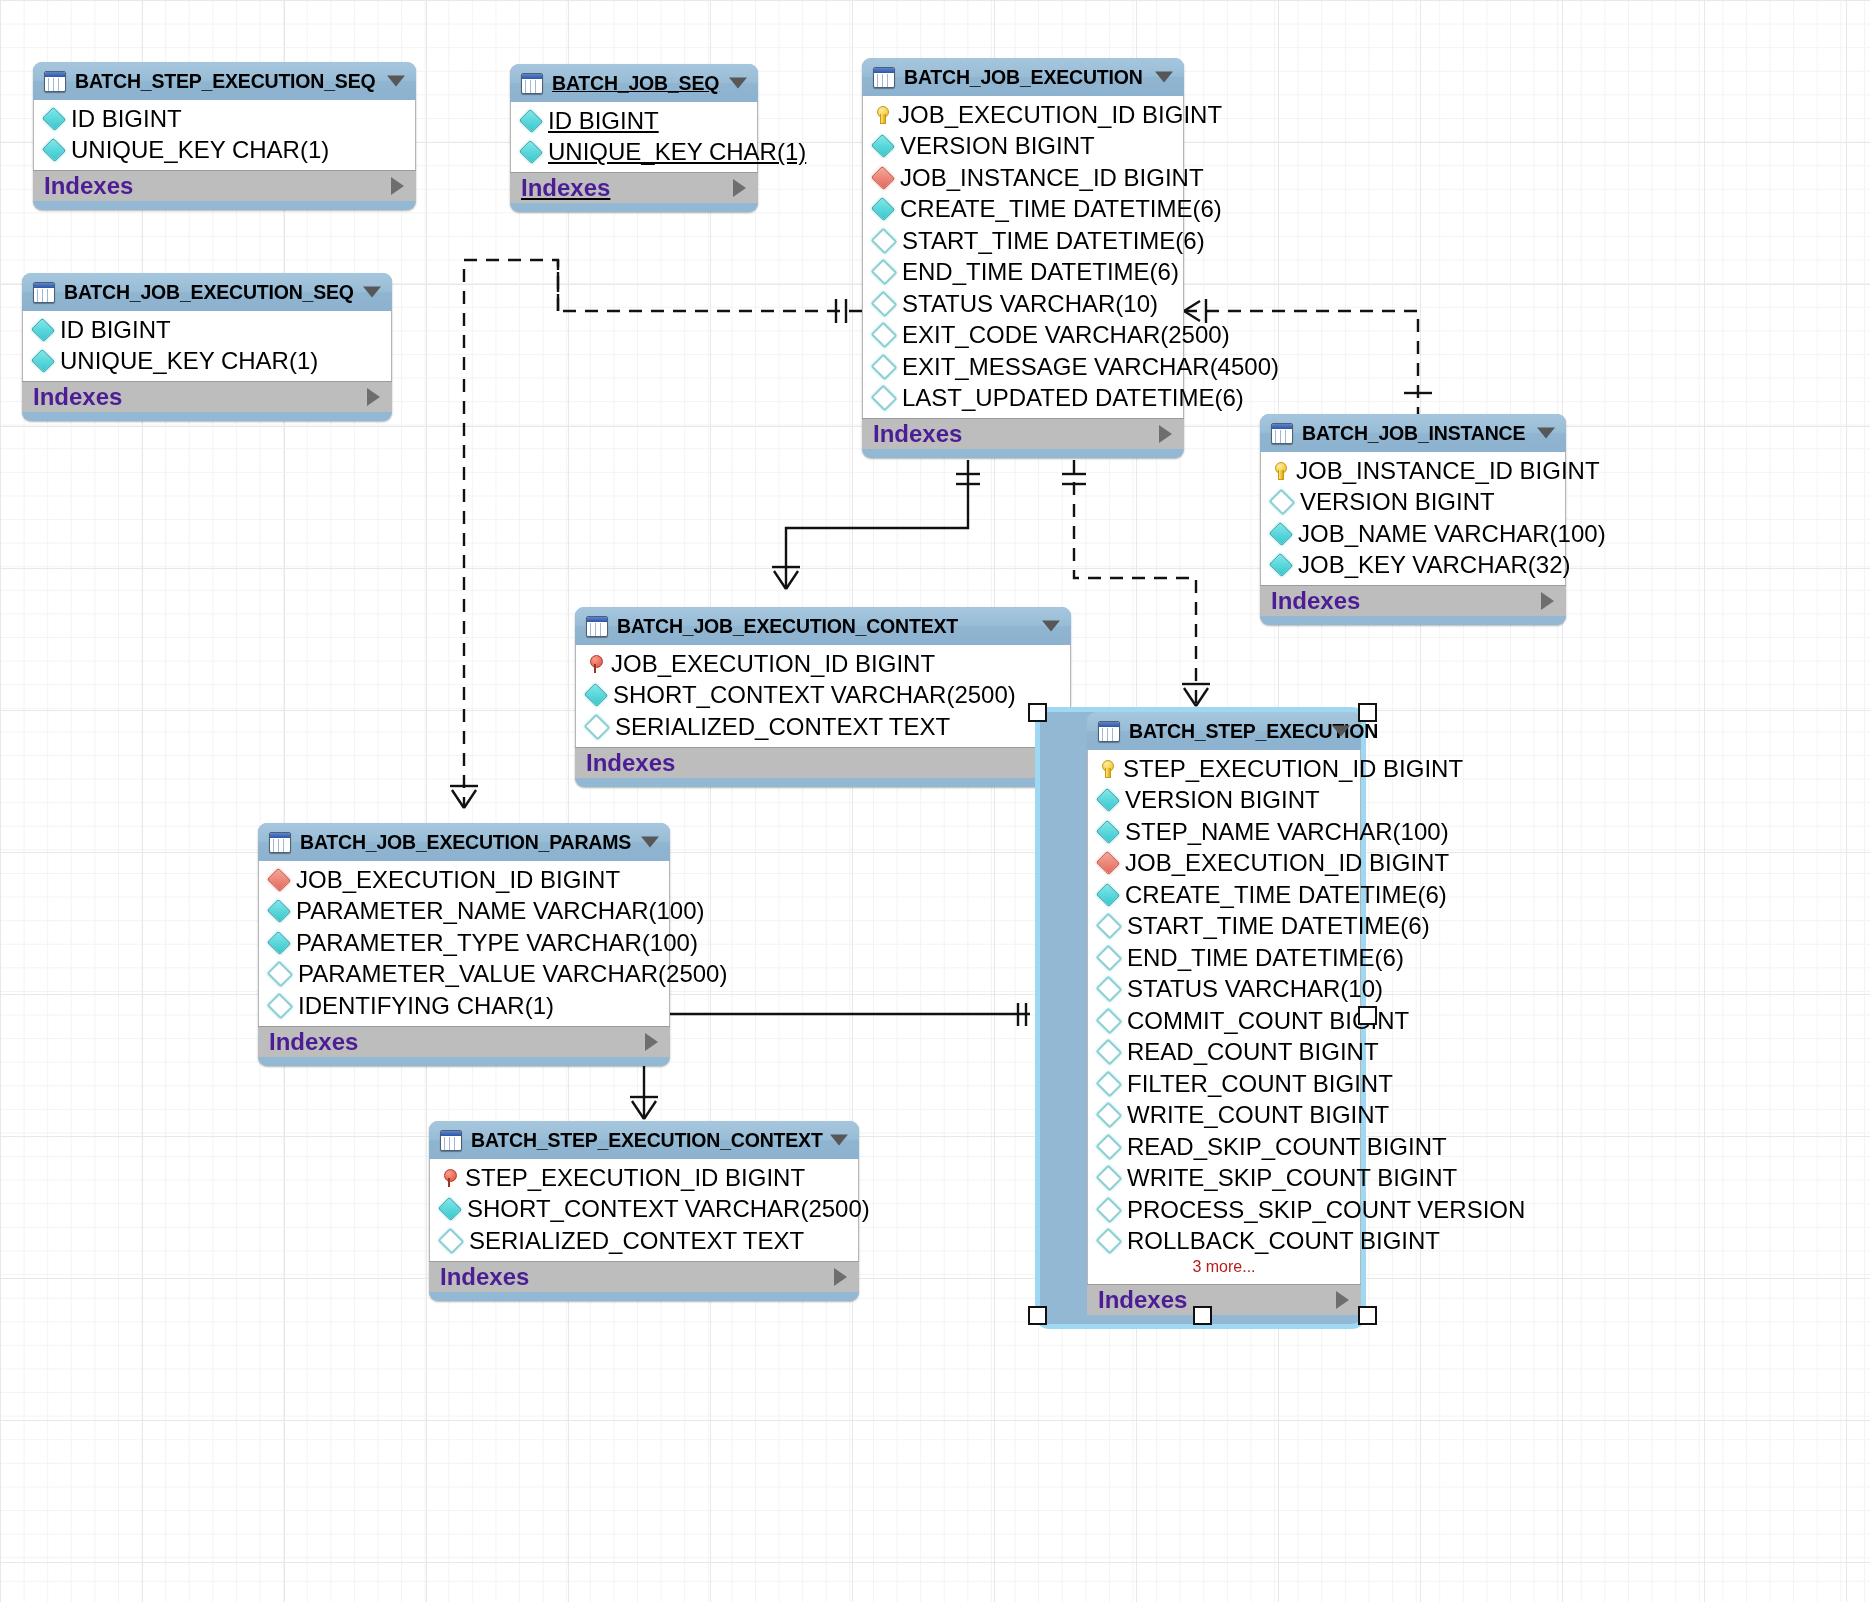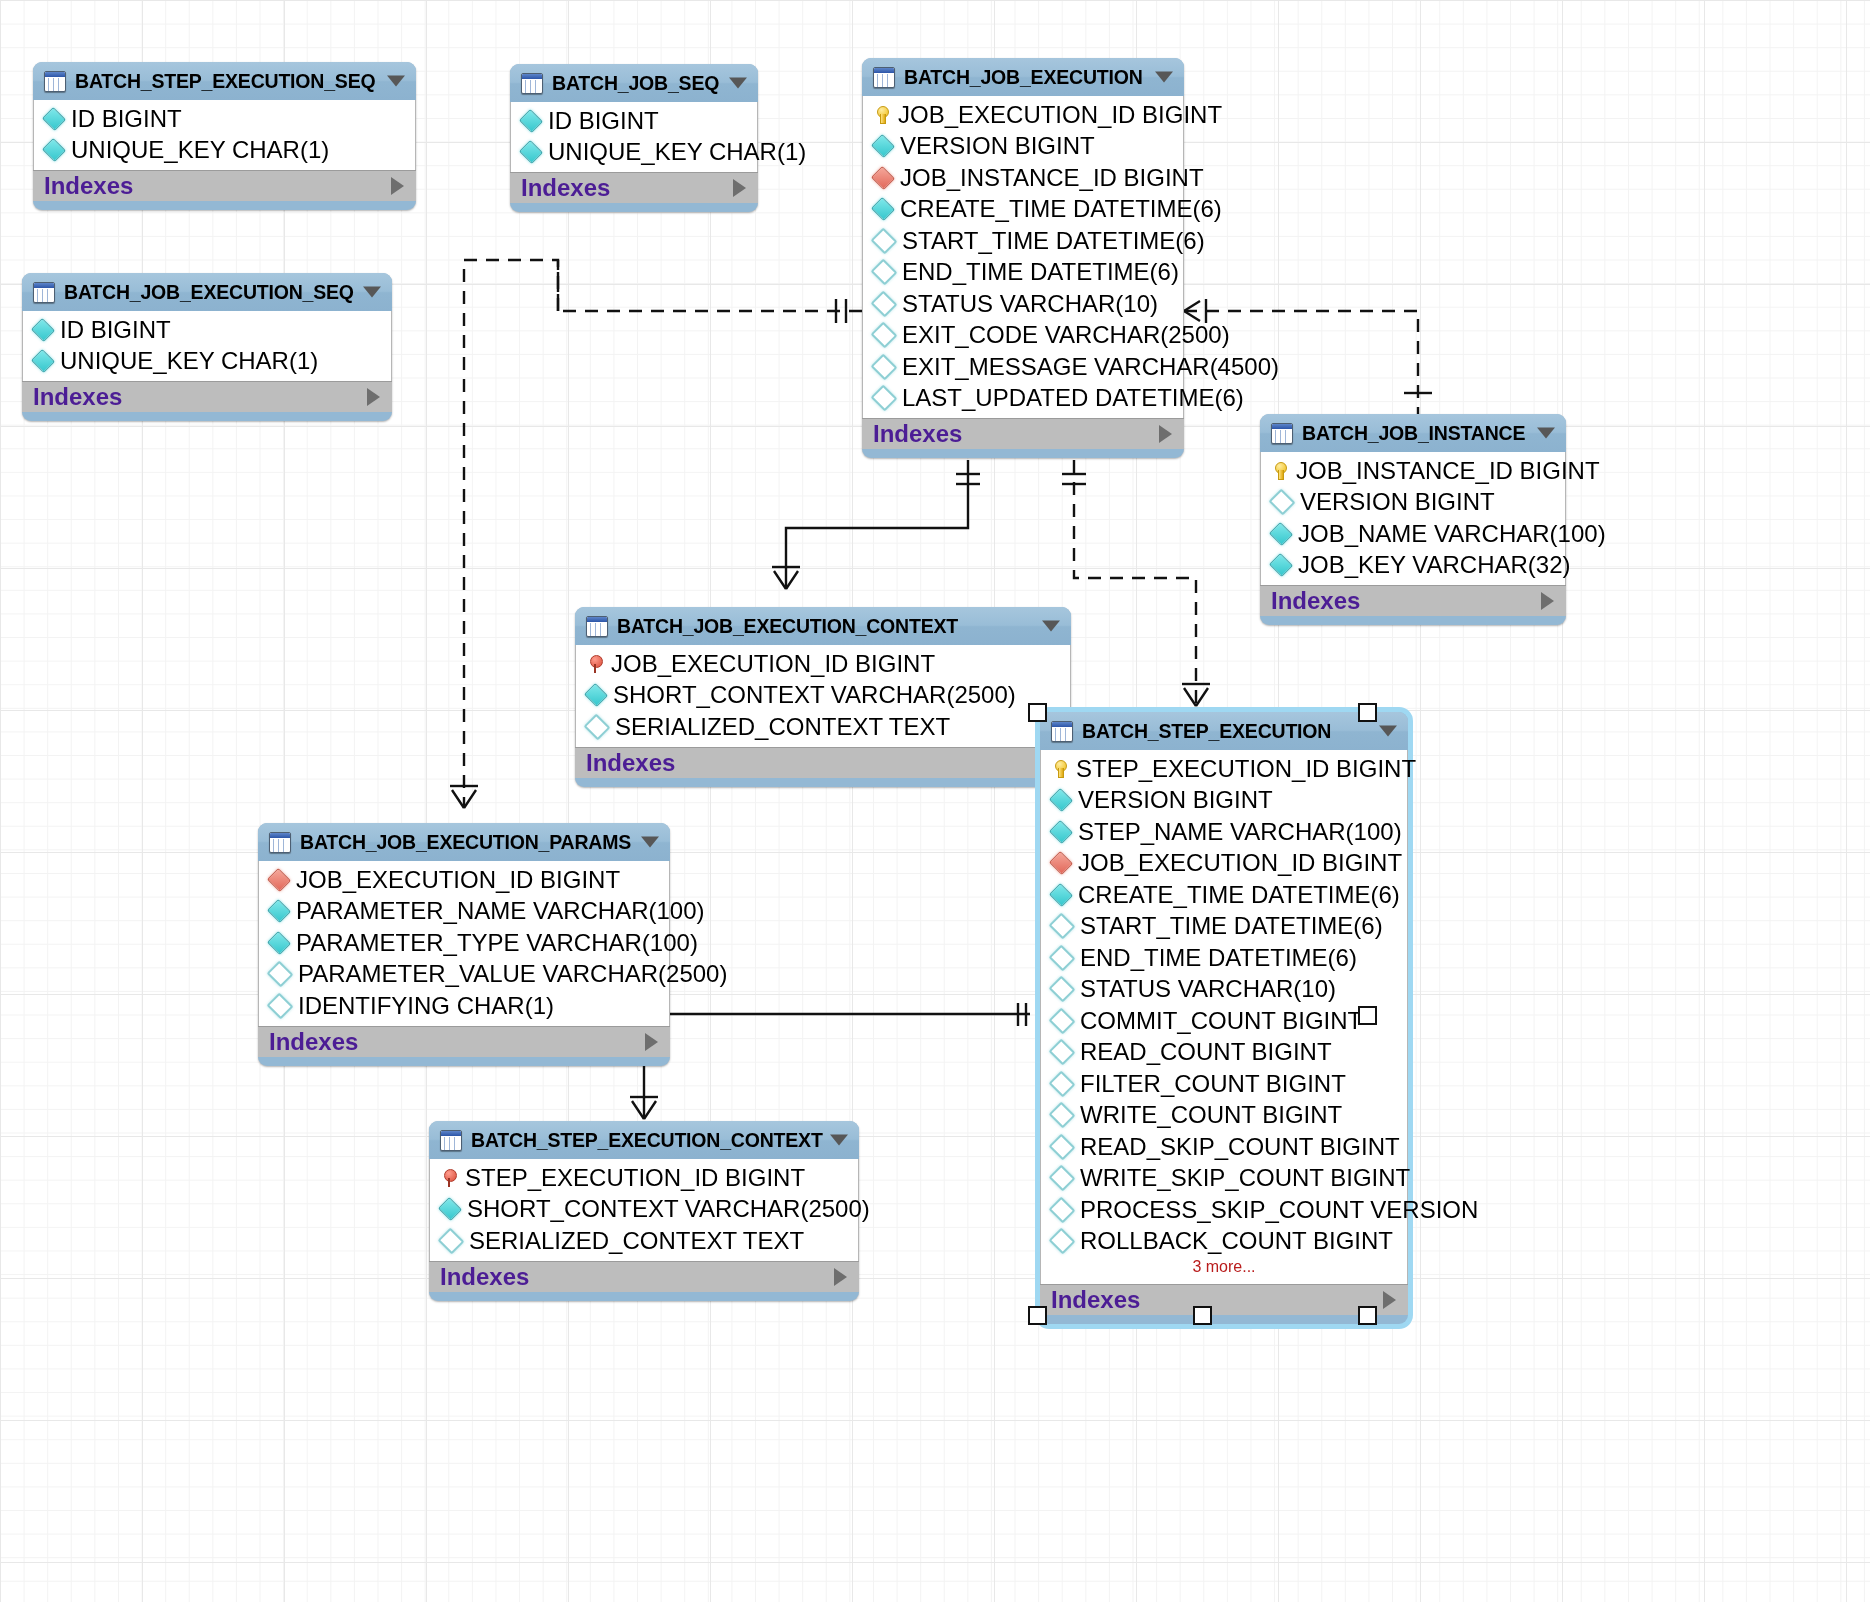--- a/index.html
+++ b/index.html
@@ -231,21 +231,21 @@
           <div class="col">
             <span class="g dia nn"></span>
             <span class="cname">UNIQUE_KEY CHAR(1)</span>
           </div>
         </div>
         <div class="idxbar">
           <span class="ilabel">Indexes</span>
           <span class="caret-rt"></span>
         </div>
       </div>
-      <div class="tbl" style="left: 510px; top: 64px; width: 248px;">
+      <div class="tbl" style="left: 510px; top: 64px; width: 248px; text-decoration: underline;">
         <div class="hdr">
           <span class="tbl-icon"></span>
           <span class="tname">BATCH_JOB_SEQ</span>
           <span class="caret-dn"></span>
         </div>
         <div class="cols">
           <div class="col">
             <span class="g dia nn"></span>
             <span class="cname">ID BIGINT</span>
           </div>
@@ -380,21 +380,21 @@
           <div class="col">
             <span class="g dia null"></span>
             <span class="cname">SERIALIZED_CONTEXT TEXT</span>
           </div>
         </div>
         <div class="idxbar">
           <span class="ilabel">Indexes</span>
           <span class="caret-rt"></span>
         </div>
       </div>
-      <div class="tbl sel" style="left: 1040px; top: 712px; width: 368px;">
+      <div class="tbl sel" style="left: 1040px; top: 712px; width: 321px; padding-left: 47px;">
         <div class="hdr">
           <span class="tbl-icon"></span>
           <span class="tname">BATCH_STEP_EXECUTION</span>
           <span class="caret-dn"></span>
         </div>
         <div class="cols">
           <div class="col">
             <span class="g key"></span>
             <span class="cname">STEP_EXECUTION_ID BIGINT</span>
           </div>

